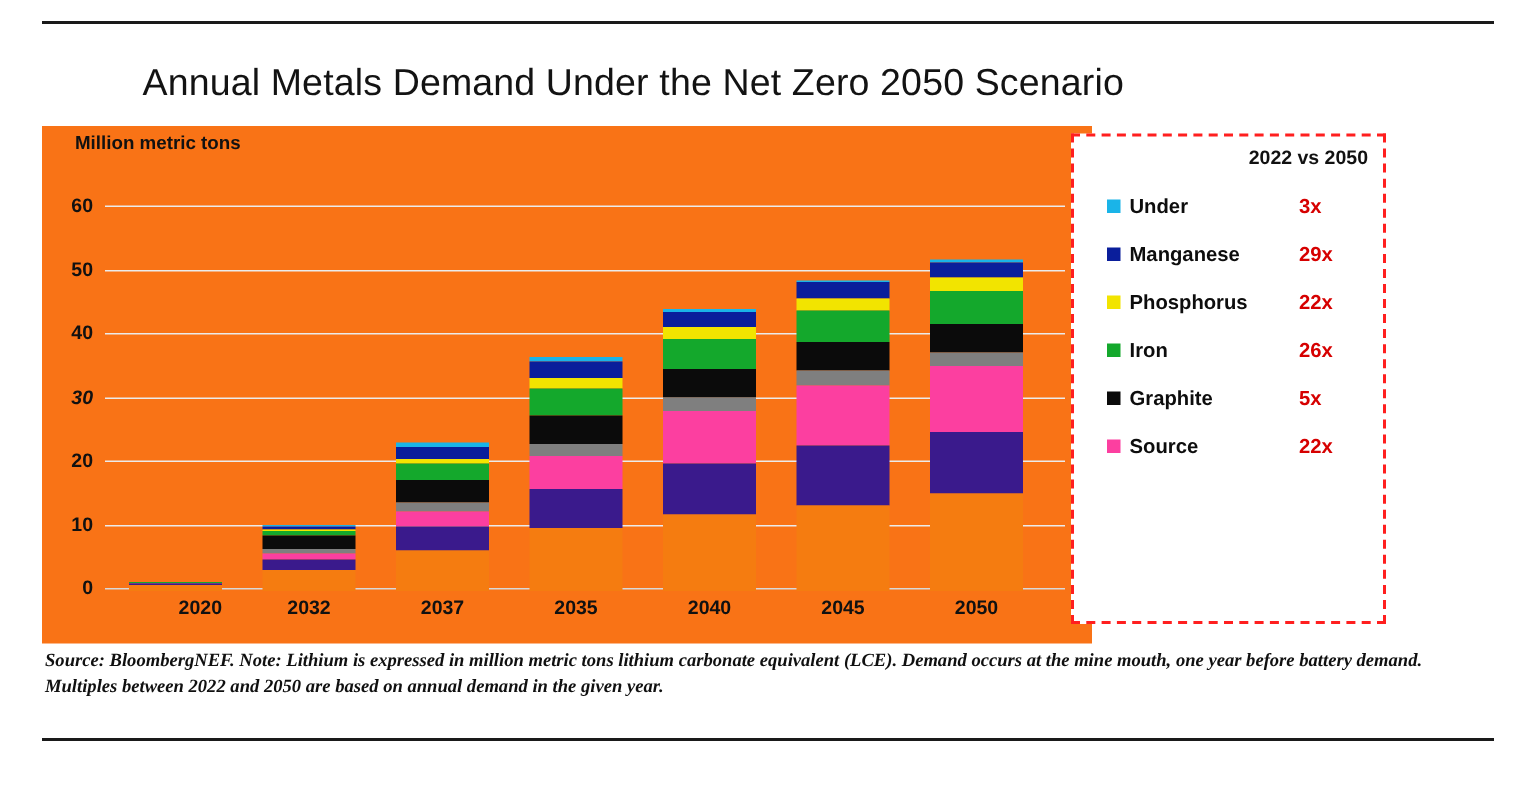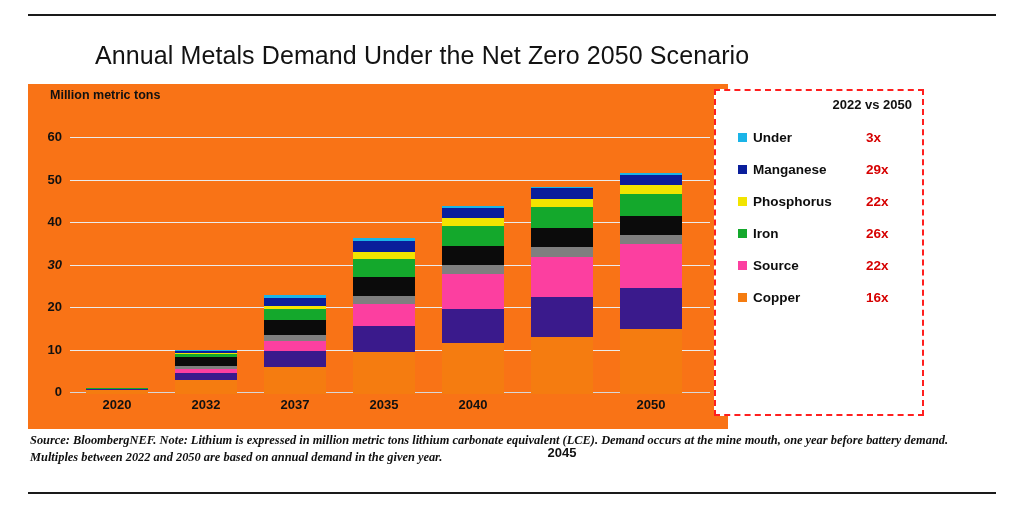--- a/index.html
+++ b/index.html
@@ -193,26 +193,26 @@
         <div class="seg" style="height: 44.2px; background: rgb(252, 63, 160);"></div>
         <div class="seg" style="height: 8.925px; background: rgb(127, 127, 127);"></div>
         <div class="seg" style="height: 19.125px; background: rgb(11, 11, 11);"></div>
         <div class="seg" style="height: 22.1px; background: rgb(20, 168, 44);"></div>
         <div class="seg" style="height: 8.925px; background: rgb(242, 228, 0);"></div>
         <div class="seg" style="height: 10.2px; background: rgb(10, 30, 155);"></div>
         <div class="seg" style="height: 1.7px; background: rgb(26, 180, 232);"></div>
       </div>
     </div>
   <div id="xlabel-layer">
-      <div class="x-label" style="left: 58px;">2020</div>
+      <div class="x-label" style="left: 58px; text-align: right;">2020</div>
       <div class="x-label" style="left: 147px;">2032</div>
       <div class="x-label" style="left: 236px;">2037</div>
       <div class="x-label" style="left: 325px;">2035</div>
       <div class="x-label" style="left: 414px;">2040</div>
-      <div class="x-label" style="left: 503px; margin-top: 48px;">2045</div>
+      <div class="x-label" style="left: 503px;">2045</div>
       <div class="x-label" style="left: 592px;">2050</div>
     </div>
 </div>
 
 <div class="legend-box">
   <div class="legend-header">2022 vs 2050</div>
   <div class="legend-rows" id="legend-rows">
       <div class="legend-row">
         <span class="swatch" style="background: rgb(26, 180, 232);"></span>
         <span class="legend-name">Under</span>
@@ -227,25 +227,25 @@
         <span class="swatch" style="background: rgb(242, 228, 0);"></span>
         <span class="legend-name">Phosphorus</span>
         <span class="legend-mult">22x</span>
       </div>
       <div class="legend-row">
         <span class="swatch" style="background: rgb(20, 168, 44);"></span>
         <span class="legend-name">Iron</span>
         <span class="legend-mult">26x</span>
       </div>
       <div class="legend-row">
+        <span class="swatch" style="background: rgb(11, 11, 11);"></span>
+        <span class="legend-name">Graphite</span>
+        <span class="legend-mult">5x</span>
+      </div>
+      <div class="legend-row">
         <span class="swatch" style="background: rgb(252, 63, 160);"></span>
         <span class="legend-name">Source</span>
         <span class="legend-mult">22x</span>
       </div>
-      <div class="legend-row">
-        <span class="swatch" style="background: rgb(245, 124, 16);"></span>
-        <span class="legend-name">Copper</span>
-        <span class="legend-mult">16x</span>
-      </div>
     </div>
 </div>
 
 <div class="source-note">Source: BloombergNEF. Note: Lithium is expressed in million metric tons lithium carbonate equivalent (LCE). Demand occurs at the mine mouth, one year before battery demand. Multiples between 2022 and 2050 are based on annual demand in the given year.</div>
 
 </body></html>

